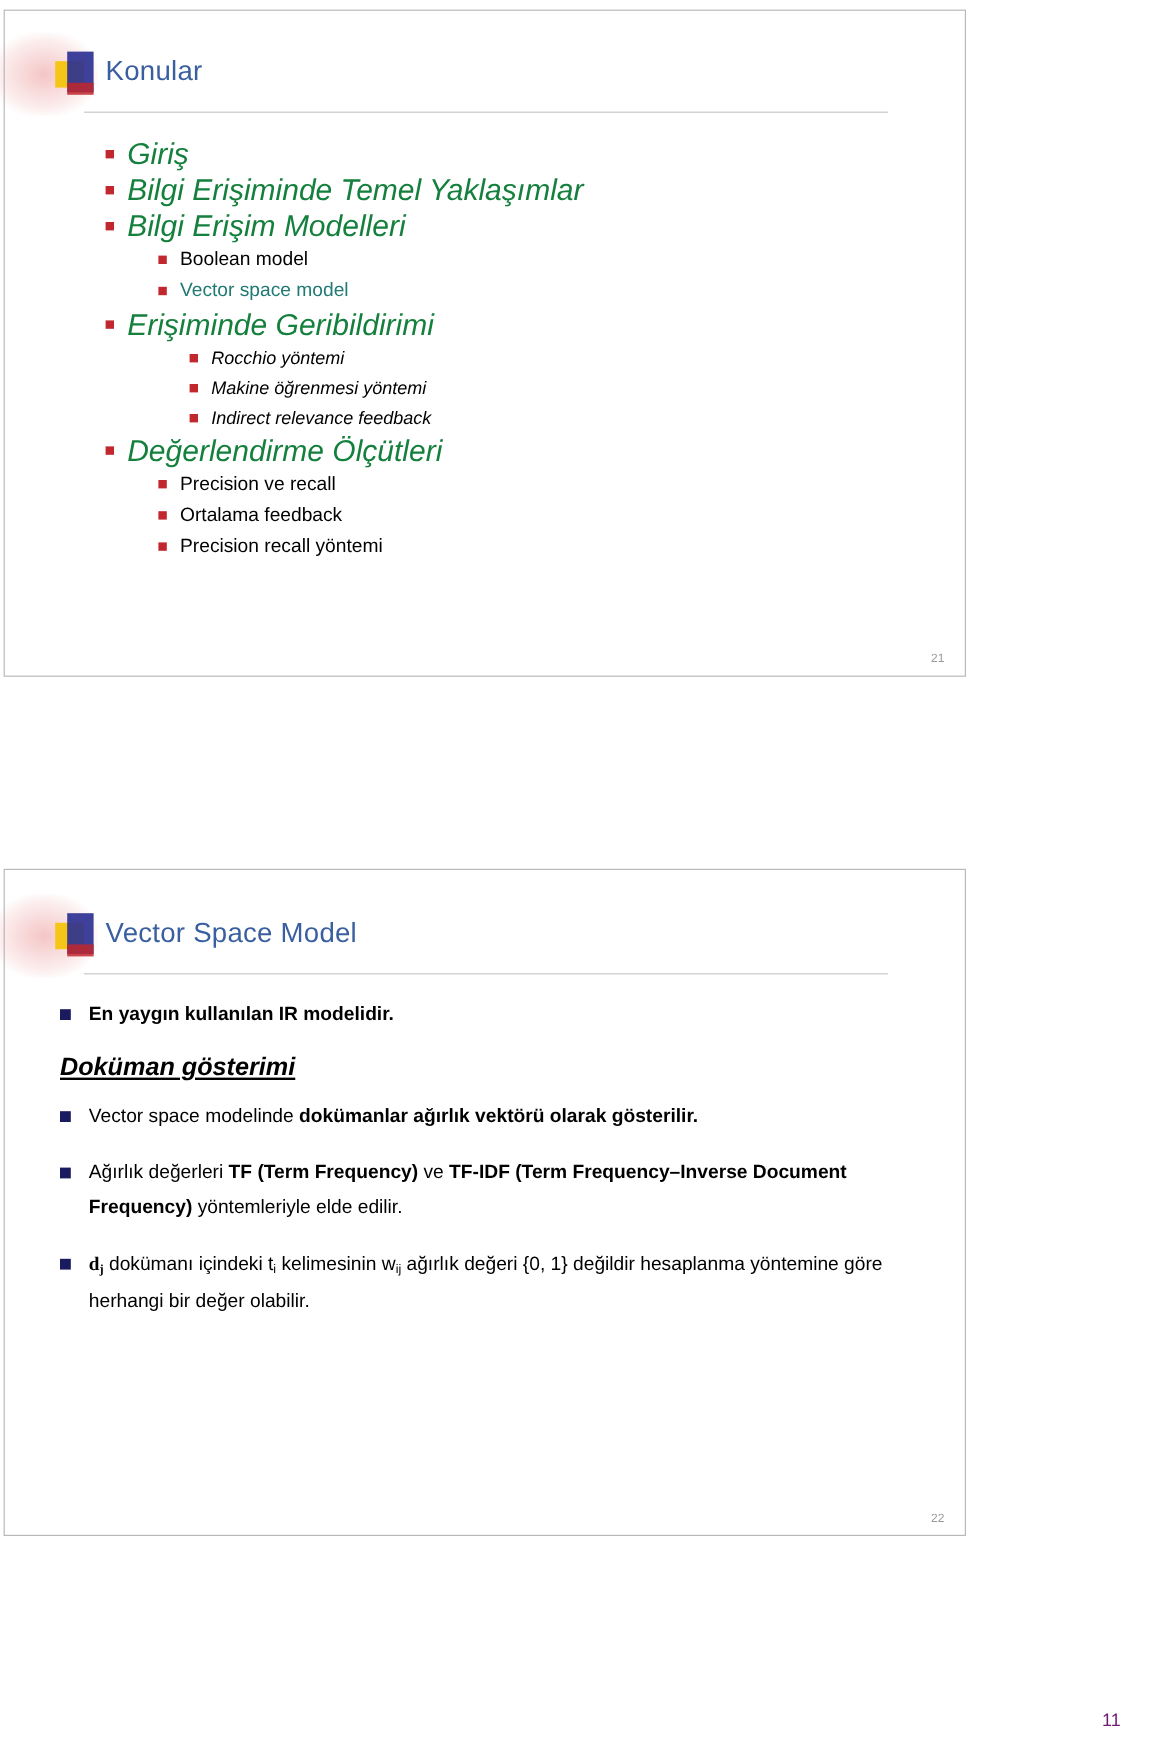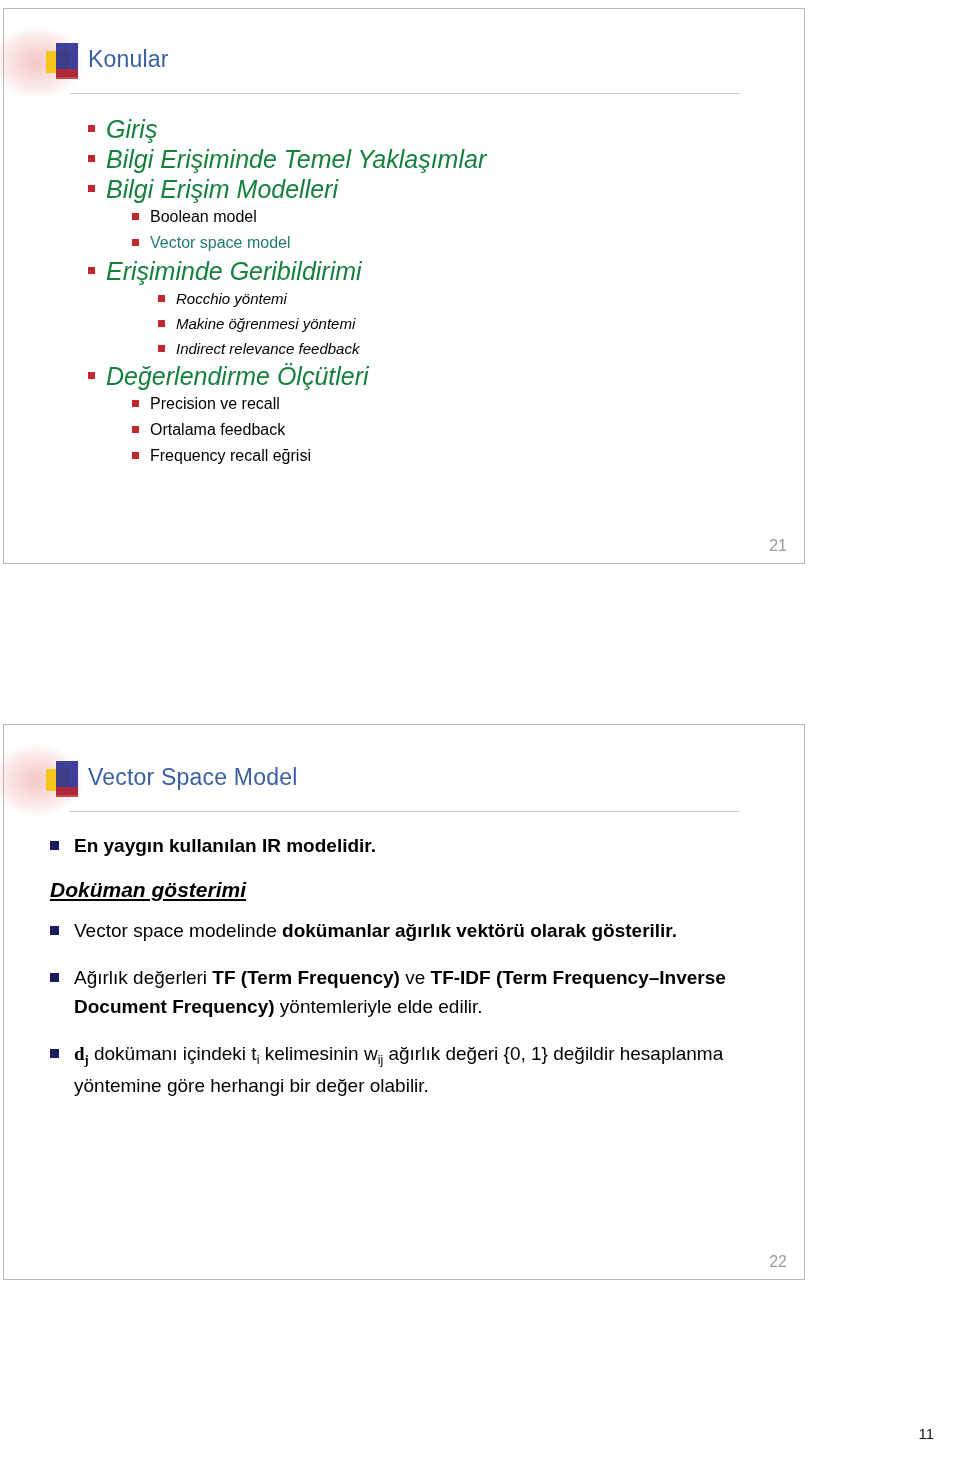--- a/index.html
+++ b/index.html
@@ -152,21 +152,21 @@
     margin-left: 70px !important;
     font-style: italic;
   }
   .lvl3 > .bullet { top: 9px; width: 6px; height: 6px; }
 
   .teal { color: #1f7a74; }
 
   
   .slide-num {
     position: absolute;
-    font-size: 16px;
+    font-size: 10px;
     color: #9a9a9a;
   }
   #slide-1 .slide-num { right: 17px; bottom: 8px; }
   #slide-2 .slide-num { right: 17px; bottom: 8px; }
 
   
   #vsm-body {
     position: absolute;
     left: 36px;
     top: 106px;
@@ -179,21 +179,21 @@
   }
   .vsm-row .bullet {
     position: absolute;
     left: 10px;
     top: 10px;
     width: 9px;
     height: 9px;
     background: #1a1a5e;
   }
   .vsm-text {
-    font-size: 19px;
+    font-size: 16px;
     line-height: 29px;
   }
   .bold { font-weight: bold; }
   .underline-italic {
     font-style: italic;
     text-decoration: underline;
     font-size: 21px;
     font-weight: bold;
     display: block;
     margin: 6px 0 14px 10px;
@@ -207,21 +207,21 @@
     position: relative;
     top: 0.32em;
   }
 
   
   #page-number {
     position: absolute;
     right: 26px;
     bottom: 16px;
     font-size: 15px;
-    color: #0f172a;
+    color: #701a75;
   }
 </style>
 </head>
 <body>
 
 <div class="page">
 
   <div class="slide" id="slide-1">
 
     <div class="blob" style="top:18px;"></div>
@@ -240,21 +240,21 @@
       <li class="lvl1"><span class="bullet"></span><span>Bilgi Erişim Modelleri</span></li>
       <li class="lvl2"><span class="bullet"></span><span>Boolean model</span></li>
       <li class="lvl2 teal"><span class="bullet"></span><span>Vector space model</span></li>
       <li class="lvl1"><span class="bullet"></span><span>Erişiminde Geribildirimi</span></li>
       <li class="lvl3"><span class="bullet"></span><span>Rocchio yöntemi</span></li>
       <li class="lvl3"><span class="bullet"></span><span>Makine öğrenmesi yöntemi</span></li>
       <li class="lvl3"><span class="bullet"></span><span>Indirect relevance feedback</span></li>
       <li class="lvl1"><span class="bullet"></span><span>Değerlendirme Ölçütleri</span></li>
       <li class="lvl2"><span class="bullet"></span><span>Precision ve recall</span></li>
       <li class="lvl2"><span class="bullet"></span><span>Ortalama feedback</span></li>
-      <li class="lvl2"><span class="bullet"></span><span>Frequency recall eğrisi</span></li>
+      <li class="lvl2"><span class="bullet"></span><span>Precision recall yöntemi</span></li>
     </ul>
 
     <div class="slide-num">21</div>
   </div>
 
   <div class="slide" id="slide-2">
 
     <div class="blob" style="top:20px;"></div>
     <div class="title-mark" style="top:36px;">
       <span class="sq-yellow"></span>

